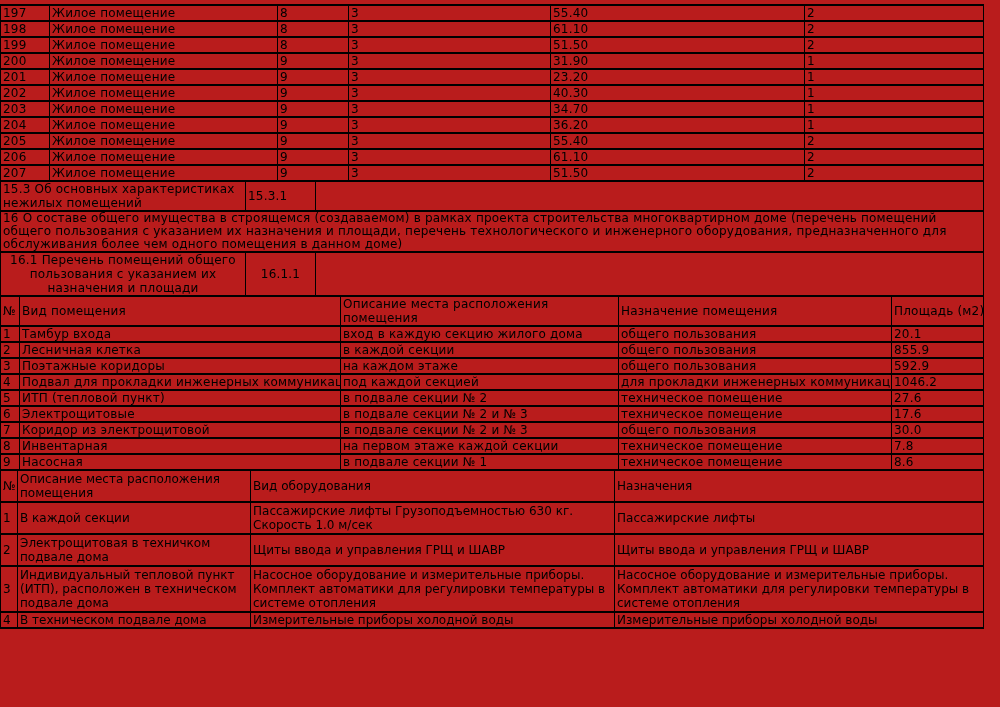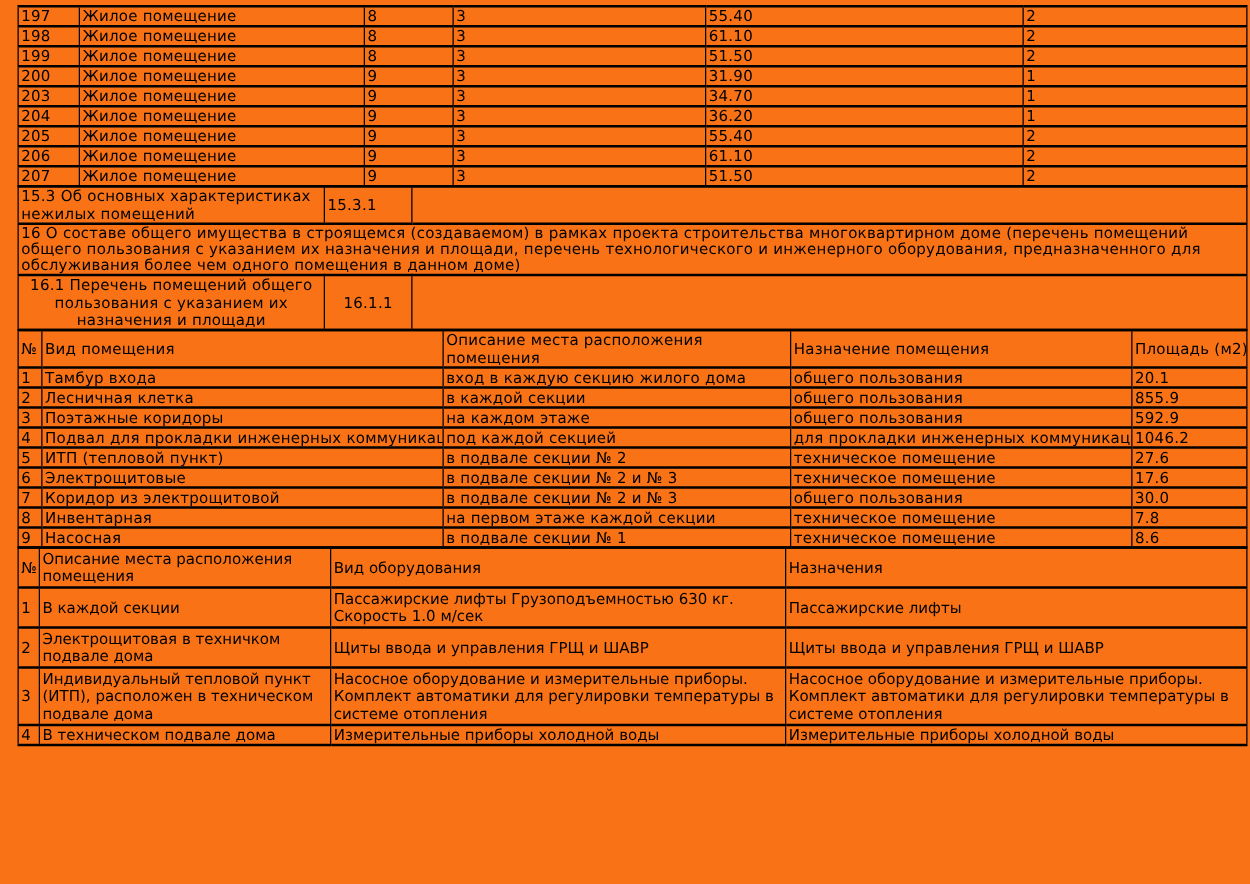--- a/index.html
+++ b/index.html
@@ -1,22 +1,22 @@
 <!DOCTYPE html>
 <html><head>
 <meta charset="utf-8">
 <style>
   html, body { margin: 0; padding: 0; background: #ffffff; }
   .page {
     position: relative;
     width: 1000px;
     height: 707px;
-    background: #f97316;
+    background: #b91c1c;
     box-sizing: border-box;
-    padding: 4px 0 0 14px;
+    padding: 4px 0 0 0;
     font-family: "DejaVu Sans", "Liberation Sans", sans-serif;
     font-size: 12px;
     color: #000000;
     letter-spacing: 0.2px;
     overflow: hidden;
   }
   table {
     border-collapse: collapse;
     table-layout: fixed;
     width: 983px;
@@ -84,20 +84,36 @@
         </tr>
     <tr class="rh16">
           <td>200</td>
           <td>Жилое помещение</td>
           <td>9</td>
           <td>3</td>
           <td>31.90</td>
           <td>1</td>
         </tr>
     <tr class="rh16">
+          <td>201</td>
+          <td>Жилое помещение</td>
+          <td>9</td>
+          <td>3</td>
+          <td>23.20</td>
+          <td>1</td>
+        </tr>
+    <tr class="rh16">
+          <td>202</td>
+          <td>Жилое помещение</td>
+          <td>9</td>
+          <td>3</td>
+          <td>40.30</td>
+          <td>1</td>
+        </tr>
+    <tr class="rh16">
           <td>203</td>
           <td>Жилое помещение</td>
           <td>9</td>
           <td>3</td>
           <td>34.70</td>
           <td>1</td>
         </tr>
     <tr class="rh16">
           <td>204</td>
           <td>Жилое помещение</td>

